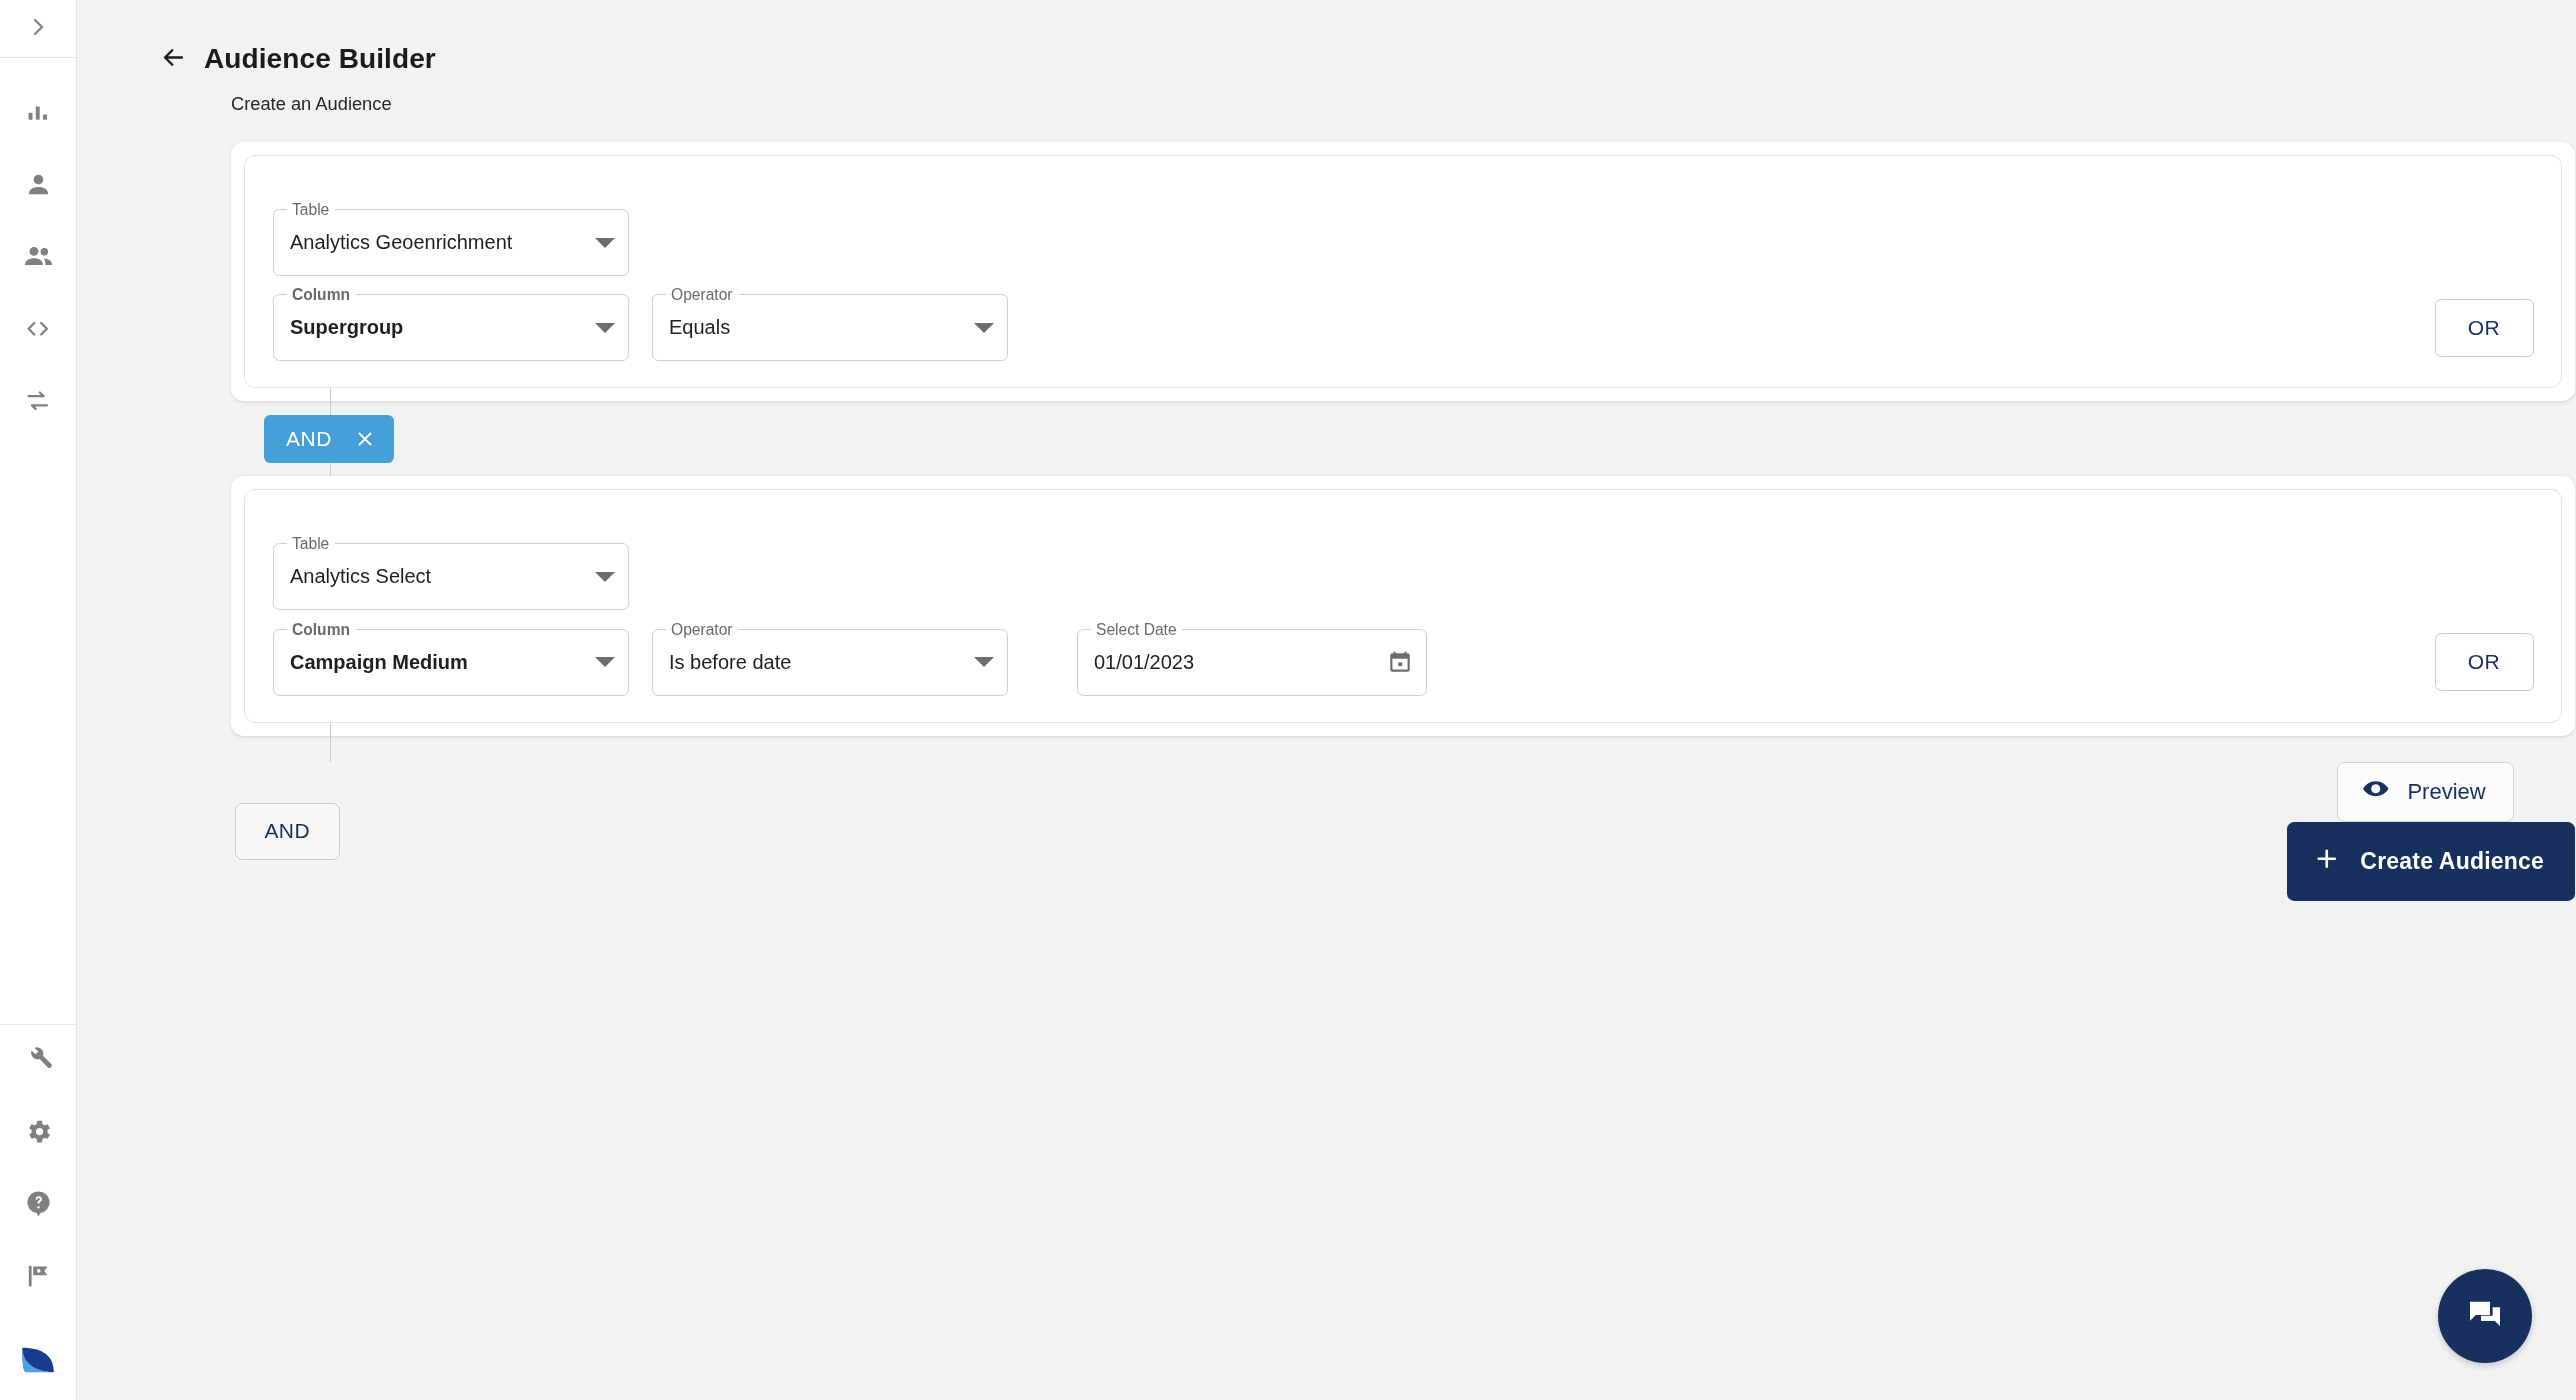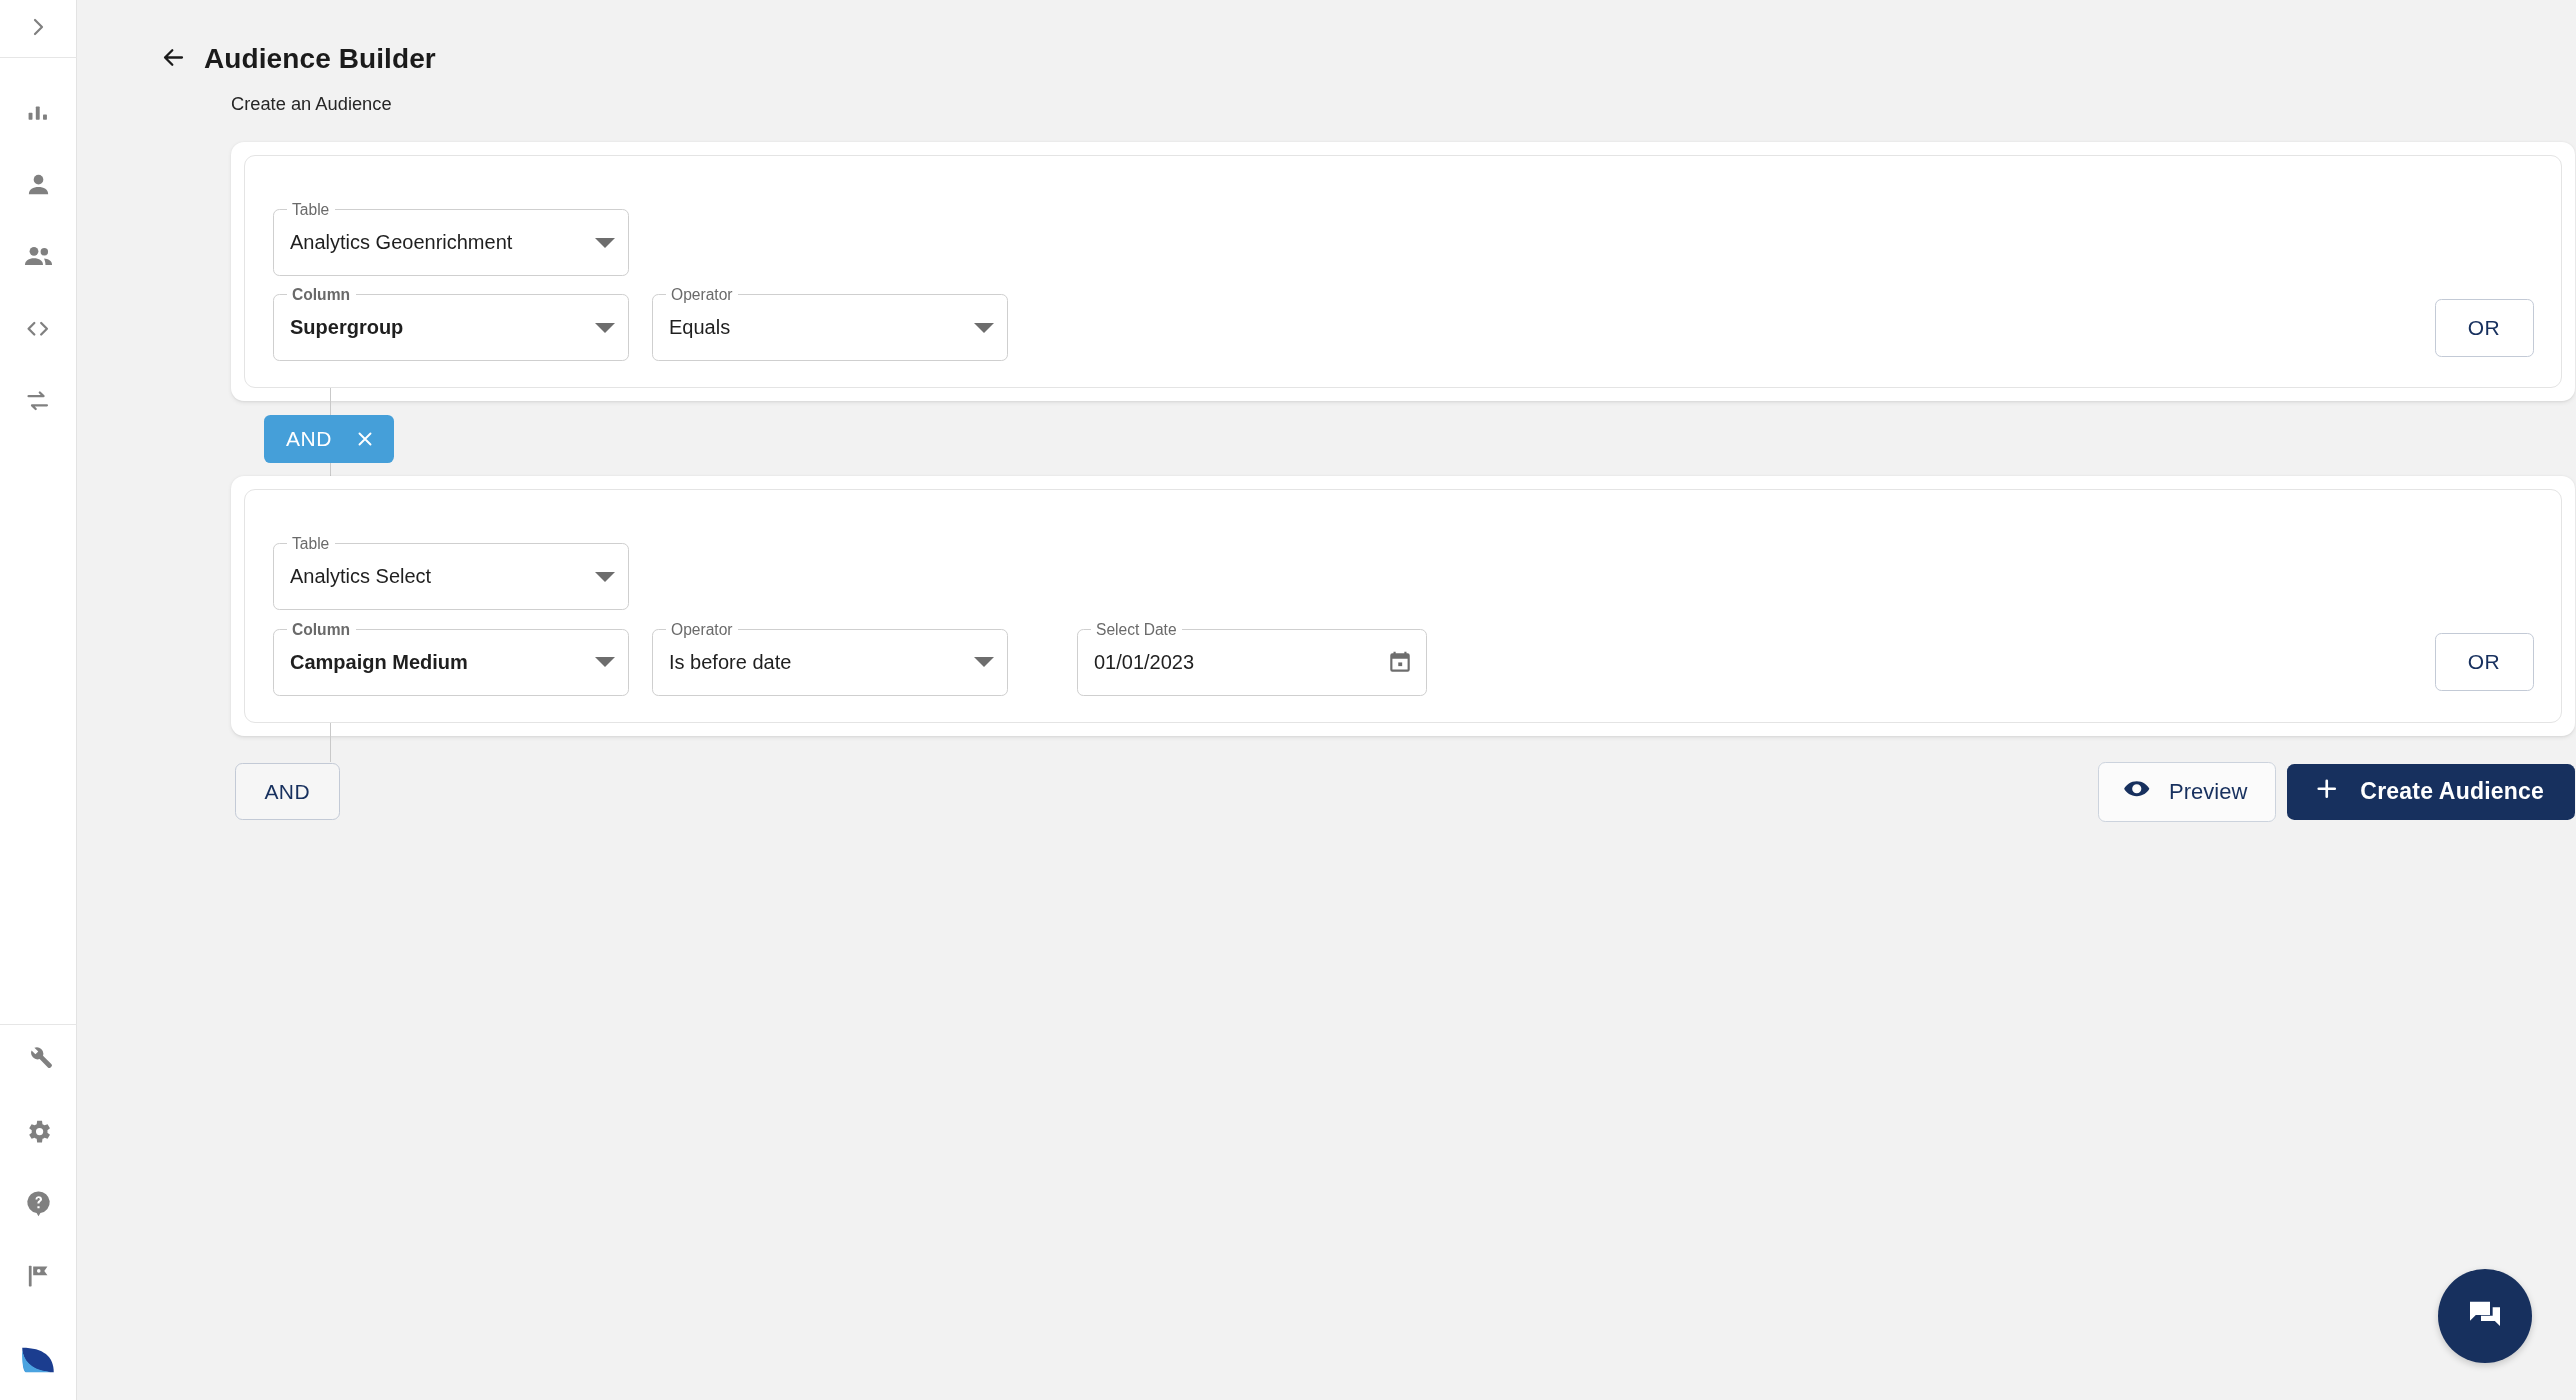--- a/index.html
+++ b/index.html
@@ -184,36 +184,36 @@
     border-radius: 7.3px;
     background: #f6f6f6;
     color: #17305e;
     font-size: 21px;
     letter-spacing: 0.4px;
     display: flex; align-items: center; justify-content: center;
     cursor: pointer;
     font-family: "Liberation Sans", sans-serif;
     margin-left: 3.7px;
   }
-  .footer-actions { margin-left: auto; display: flex; align-items: center; }
+  .footer-actions { margin-left: auto; display: flex; align-items: center; flex-direction: column; }
   .preview-btn {
     height: 60px;
     border: 0.9px solid #ccd3dd;
     border-radius: 7.3px;
     background: #fbfbfb;
     color: #17305e;
     font-size: 22px;
     display: flex; align-items: center;
     padding: 0 27.5px 0 24px;
     cursor: pointer;
     font-family: "Liberation Sans", sans-serif;
   }
   .preview-btn .lbl { margin-left: 18.3px; }
   .create-btn {
-    height: 56px;
+    height: 79px;
     border: none;
     border-radius: 7.3px;
     background: #17305e;
     color: #ffffff;
     font-size: 23px; font-weight: bold;
     display: flex; align-items: center;
     padding: 0 31px 0 26px;
     margin-left: 11px;
     cursor: pointer;
     font-family: "Liberation Sans", sans-serif;

